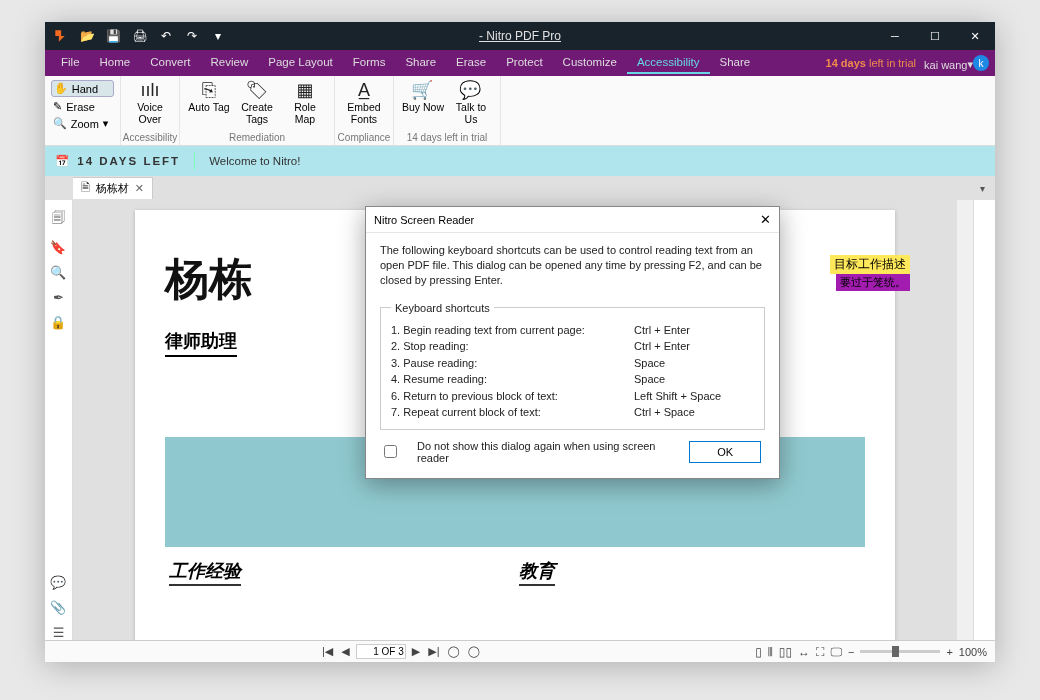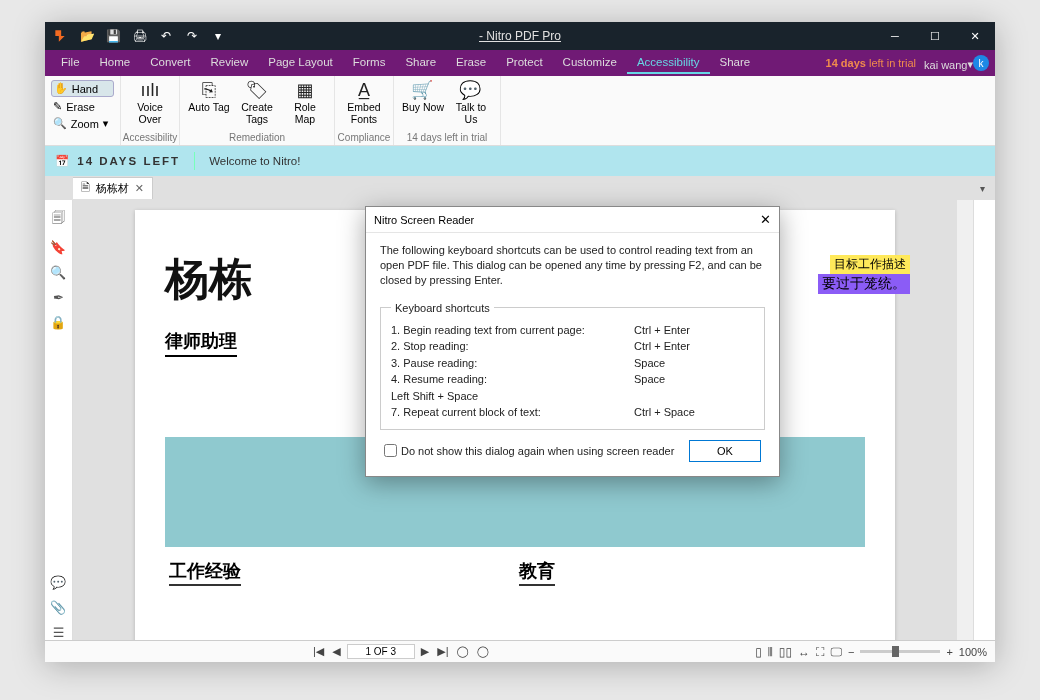--- a/index.html
+++ b/index.html
@@ -53,48 +53,48 @@
 .docarea { flex: 1; display: flex; background: #e0e0e0; overflow: hidden; position: relative; }
 .lefticons { width: 28px; background: #fff; border-right: 1px solid #ddd; display: flex; flex-direction: column; align-items: center; gap: 10px; padding-top: 8px; font-size: 13px; color: #555; }
 .lefticons .spacer { flex: 1; }
 .righticons { width: 22px; background: #fff; border-left: 1px solid #ddd; }
 .scroll-v { width: 16px; background: #f0f0f0; }
 .page-viewport { flex: 1; overflow: hidden; position: relative; background: #e0e0e0; }
 .page { background: #fff; margin: 10px auto; width: 760px; height: 540px; box-shadow: 0 1px 4px rgba(0,0,0,0.2); padding: 40px 30px; position: relative; }
 .page h1 { font-size: 44px; font-weight: 900; color: #111; }
 .page .subt { font-size: 18px; font-weight: 700; border-bottom: 2px solid #000; padding-bottom: 2px; display: inline-block; margin-top: 20px; }
 .page .highlight1 { position: absolute; right: -15px; top: 45px; background: #ffe95a; padding: 1px 4px; font-size: 12px; }
-.page .highlight2 { position: absolute; right: -15px; top: 64px; background: #8b5cf6; padding: 1px 4px; font-size: 14px; }
+.page .highlight2 { position: absolute; right: -15px; top: 64px; background: #a21caf; padding: 1px 4px; font-size: 11px; }
 .page .teal-block { background: #8fc9cf; height: 110px; margin-top: 80px; display: flex; }
 .page .cols { display: flex; margin-top: 0; }
-.page .col { flex: 1; padding: 12px 4px 4px; }
+.page .col { flex: 1; padding: 12px 4px 4px; font-style: italic; }
 .page .col h3 { font-size: 18px; font-weight: 900; border-bottom: 2px solid #333; display: inline-block; padding-bottom: 1px; }
 
 
 .statusbar { height: 22px; border-top: 1px solid #ccc; background: #fafafa; display: flex; align-items: center; font-size: 11px; color: #444; padding: 0 8px; gap: 6px; }
 .statusbar .pager { margin: 0 auto; display: flex; align-items: center; gap: 4px; }
 .statusbar .pgbtn { cursor: pointer; padding: 0 2px; }
-.statusbar .pginput { width: 68px; text-align: center; border: 1px solid #ccc; font-size: 10px; padding: 1px; }
+.statusbar .pginput { width: 50px; text-align: right; border: 1px solid #ccc; font-size: 10px; padding: 1px; }
 .statusbar .viewbtns { display: flex; gap: 6px; font-size: 12px; }
 .statusbar .zoom-slider { width: 80px; height: 3px; background: #ccc; position: relative; }
 .statusbar .zoom-slider .thumb { width: 7px; height: 11px; background: #666; position: absolute; left: 40%; top: -4px; }
 
 
 .dialog { position: absolute; left: 320px; top: 184px; width: 415px; background: #fff; border: 1px solid #888; box-shadow: 0 6px 24px rgba(0,0,0,0.35); z-index: 100; font-size: 11px; }
 .dlg-title { height: 26px; display: flex; align-items: center; padding: 0 8px; border-bottom: 1px solid #e5e5e5; }
 .dlg-title .x { margin-left: auto; cursor: pointer; font-size: 13px; }
 .dlg-body { padding: 10px 14px; color: #222; }
 .dlg-intro { line-height: 1.35; margin-bottom: 14px; }
 .dlg-fieldset { border: 1px solid #ccc; padding: 8px 10px; margin-bottom: 10px; }
 .dlg-fieldset legend { font-size: 11px; padding: 0 4px; }
 .shortcut-row { display: flex; line-height: 1.5; }
 .shortcut-row .label { flex: 1; }
 .shortcut-row .key { width: 120px; }
 .dlg-footer { display: flex; align-items: center; padding: 0 4px 4px; }
-.dlg-footer label { display: flex; align-items: center; gap: 4px; font-size: 11px; }
+.dlg-footer label { display: flex; align-items: center; gap: 20px; font-size: 11px; }
 .dlg-footer .ok { margin-left: auto; width: 72px; height: 22px; border: 1px solid #0078d4; background: #fff; cursor: pointer; font-size: 11px; }
 </style>
 </head>
 <body>
 
 <div class="window">
 
   <div class="titlebar">
     <div class="logo">
       <svg viewBox="0 0 24 24">
@@ -289,20 +289,21 @@
             </div>
             <div class="shortcut-row">
               <div class="label">3. Pause reading:</div>
               <div class="key">Space</div>
             </div>
             <div class="shortcut-row">
               <div class="label">4. Resume reading:</div>
               <div class="key">Space</div>
             </div>
             <div class="shortcut-row">
+              <div class="label">6. Return to previous block of text:</div>
               <div class="key">Left Shift + Space</div>
             </div>
             <div class="shortcut-row">
               <div class="label">7. Repeat current block of text:</div>
               <div class="key">Ctrl + Space</div>
             </div>
           </div>
       </fieldset>
       <div class="dlg-footer">
         <label>

